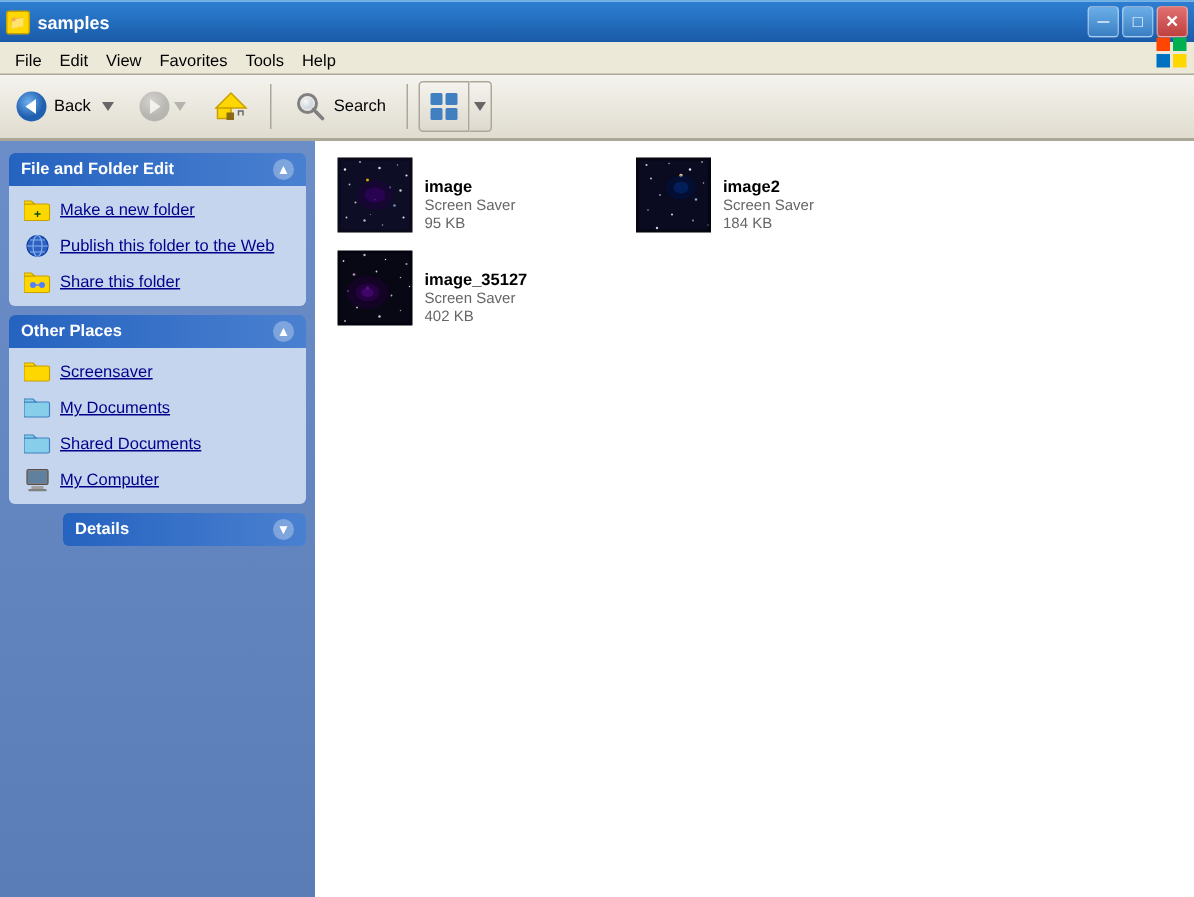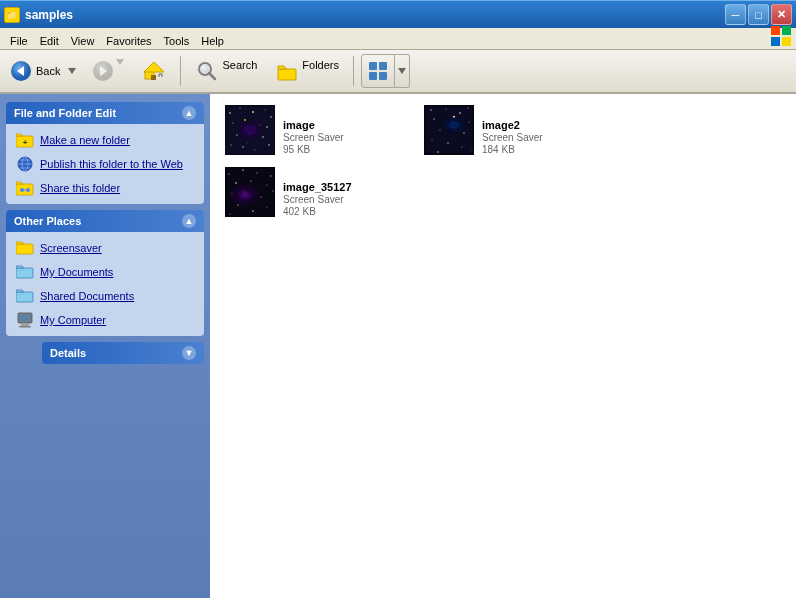--- a/index.html
+++ b/index.html
@@ -73,20 +73,21 @@
       background: linear-gradient(to bottom, #F5F3EE, #E0DCCF);
       height: 44px;
       display: flex;
       align-items: center;
       padding: 0 4px;
       gap: 4px;
       border-bottom: 2px solid #ACA899;
     }
     .toolbar-btn {
       display: flex;
+      align-items: center;
       gap: 3px;
       padding: 4px 6px;
       font-size: 11px;
       cursor: pointer;
       border: 1px solid transparent;
       border-radius: 3px;
       background: transparent;
       height: 34px;
     }
     .toolbar-btn-icon {
@@ -315,29 +316,20 @@
           <radialGradient id="searchFill" cx="35%" cy="35%">
             <stop offset="0%" stop-color="white"></stop>
             <stop offset="100%" stop-color="#C0D0E8"></stop>
           </radialGradient>
         </defs>
       </svg>
     </div>
     <span>Search</span>
   </div>
 
-  <div class="toolbar-btn">
-    <div class="toolbar-btn-icon">
-      <svg width="22" height="22" viewBox="0 0 22 22">
-        <rect x="2" y="9" width="18" height="11" rx="1" fill="#FFD700" stroke="#C8A000" stroke-width="1"></rect>
-        <path d="M2 9 L2 6 L8 6 L10 9 Z" fill="#FFD700" stroke="#C8A000" stroke-width="1"></path>
-      </svg>
-    </div>
-    <span>Folders</span>
-  </div>
 
   <div class="toolbar-separator"></div>
 
   <div class="views-btn">
     <div class="views-main">
       <div class="toolbar-btn-icon">
         <svg width="22" height="22" viewBox="0 0 22 22">
           <rect x="2" y="2" width="8" height="8" fill="#4080C0" rx="1"></rect>
           <rect x="12" y="2" width="8" height="8" fill="#4080C0" rx="1"></rect>
           <rect x="2" y="12" width="8" height="8" fill="#4080C0" rx="1"></rect>

